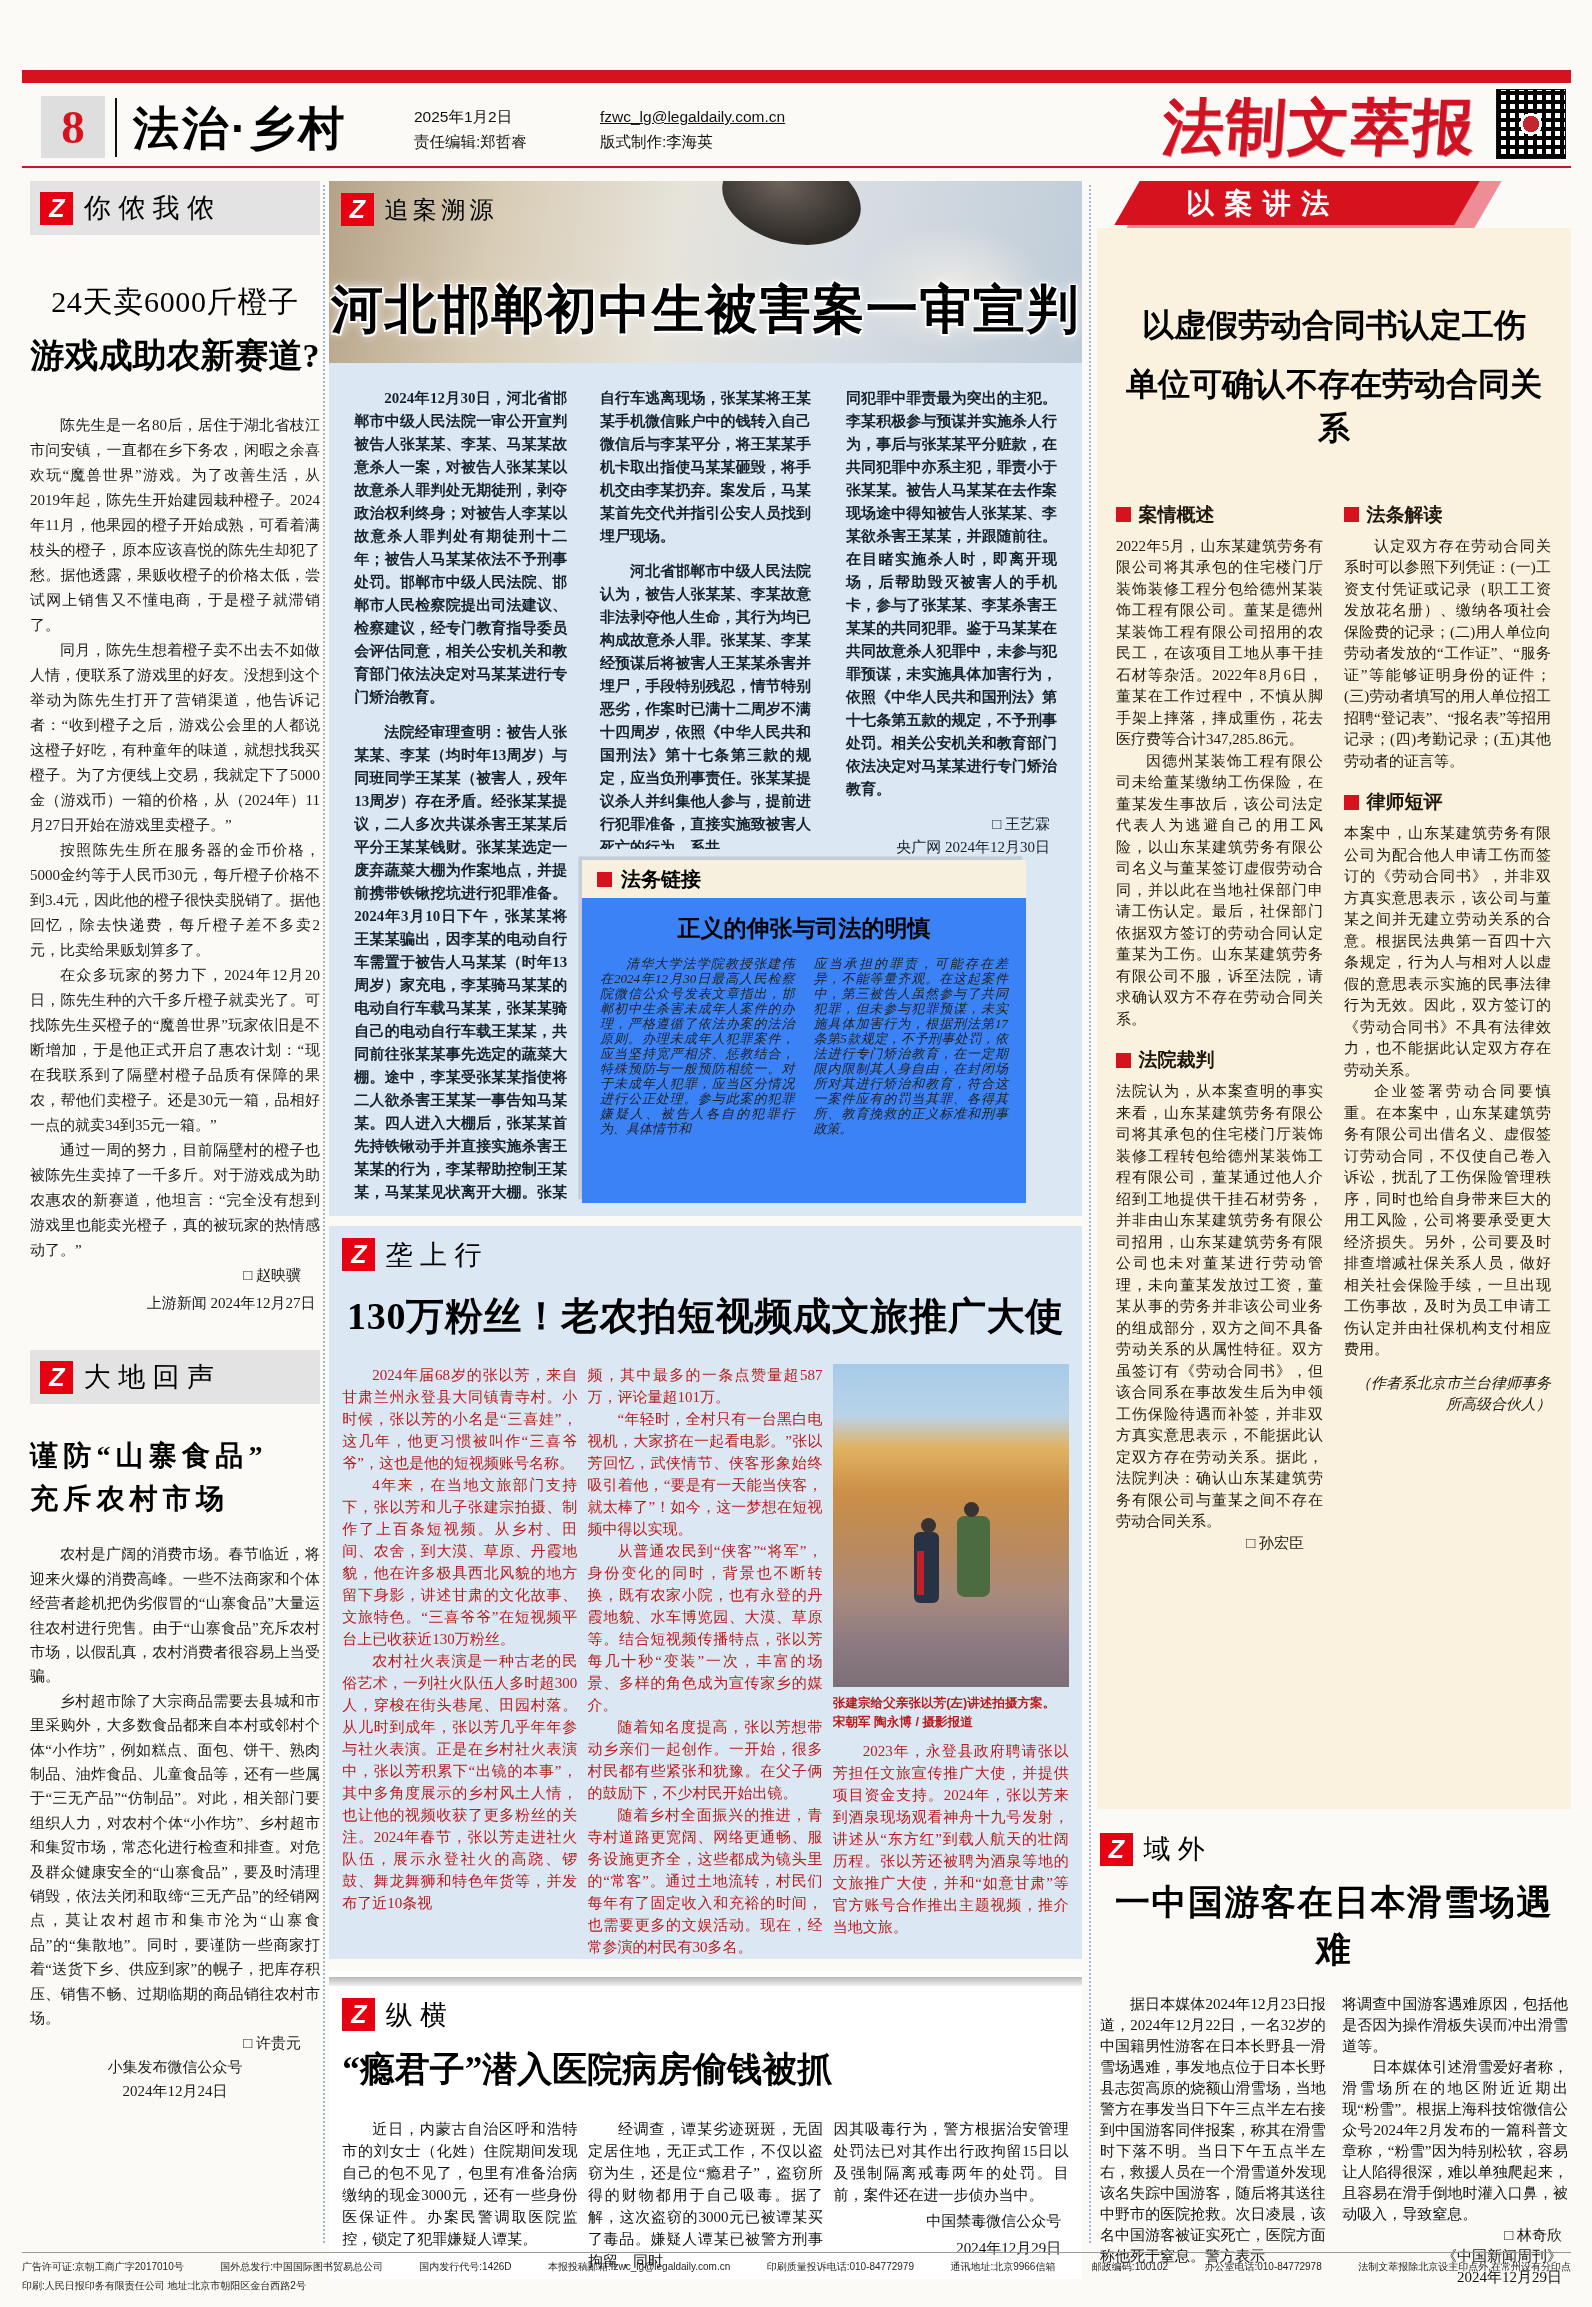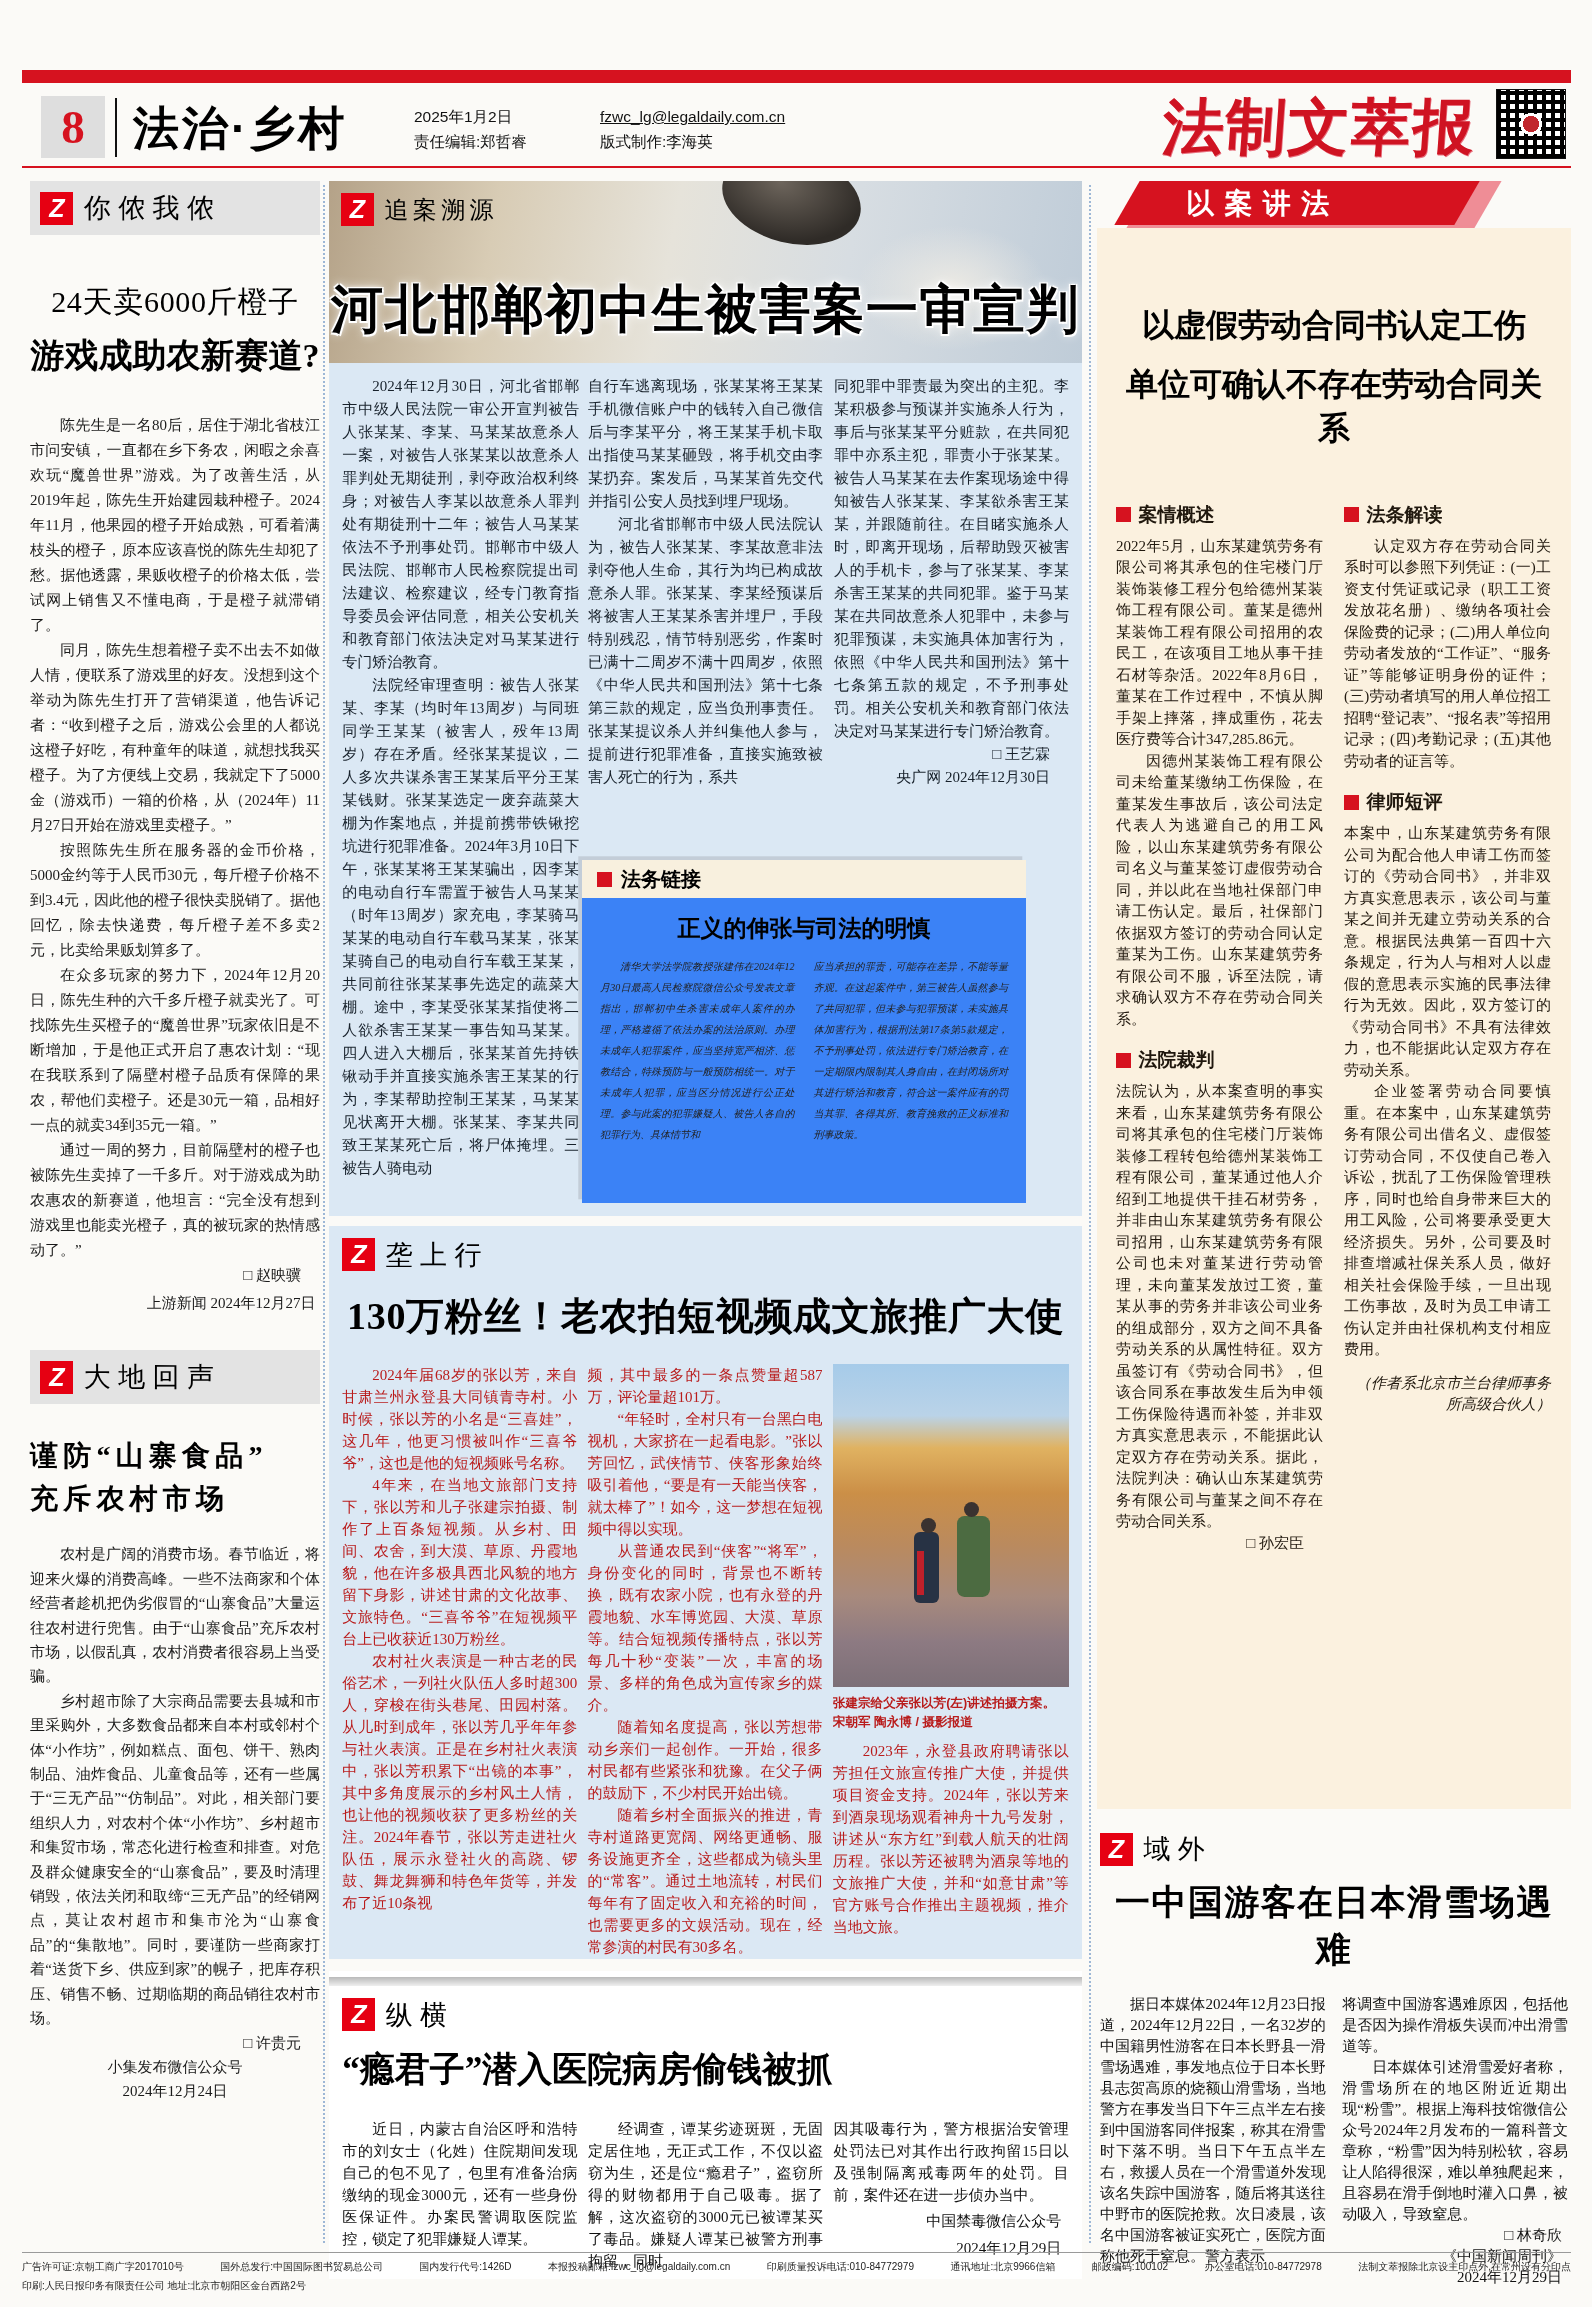--- a/index.html
+++ b/index.html
@@ -58,33 +58,33 @@
                 background:radial-gradient(ellipse at 40% 35%, #6d655c 0%, #2f2b27 70%); transform:rotate(14deg); }
   .gavel-glow { position:absolute; left:70%; top:44px; width:192px; height:126px; border-radius:50%;
                 background:radial-gradient(ellipse, #eceae4 0%, rgba(236,234,228,0) 70%); }
   .hero .tagrow { position:absolute; left:12px; top:12px; }
   .hero .tag { font-size:24px; letter-spacing:4.4px; }
   .hero-head { position:absolute; left:0; right:0; bottom:18px; text-align:center; font-size:52px; font-weight:900;
                letter-spacing:1.5px; color:#000;
                text-shadow:0 0 4.4px #fff, 1.5px 1.5px 0 #fff, -1.5px -1.5px 0 #fff, 1.5px -1.5px 0 #fff, -1.5px 1.5px 0 #fff, 0 0 10.4px #fff; }
   .bluepanel { position:relative; background:#dbe8f4; height:853px; }
   .acol { position:absolute; top:12px; font-size:15px; line-height:23px; overflow:hidden; color:#17212b; }
-  .acol p { margin:0; }
+  .acol p { margin:12px;font-weight:bold; }
   .ac1 { left:13.3px; width:237px; height:827px; }
   .ac2 { left:259px; width:235px; height:474px; }
   .ac3 { left:505px; width:235px; height:484px; }
   .fawu { position:absolute; left:253px; top:497px; width:444px; height:343px; background:#3b82f6;
           box-shadow:-3.7px -3.7px 0 #c3cdd8; }
   .fawu-hd { background:#f8f0de; height:38px; display:flex; align-items:center; gap:9px; padding:0 15px;
              font-family:"Liberation Sans","DejaVu Sans",sans-serif; font-size:20px; font-weight:bold; }
   .rsq { display:inline-block; width:15px; height:15px; background:#d6121f; flex:0 0 auto; }
   .fawu-title { text-align:center; font-size:23px; font-weight:900; margin:15px 0 12px;
                 font-family:"Liberation Sans","DejaVu Sans",sans-serif; }
   .fawu-cols { display:flex; gap:19px; padding:0 18px; }
-  .fawu-cols > div { width:216px; font-size:10px; line-height:21px; font-style:italic; color:#222; }
+  .fawu-cols > div { width:216px; font-size:13px; line-height:15px; font-style:italic; color:#222; }
 
   .longpanel { position:relative; background:#dbe8f4; margin-top:10.4px; padding:10.4px 13.3px 7.4px; height:733px; overflow:hidden; }
   .long-head { text-align:center; font-size:38px; font-weight:900; margin:18px 0 22px; letter-spacing:0.7px; }
   .lcols { display:flex; gap:10.4px; }
   .lcols .c { width:237px; font-size:15px; line-height:22px; color:#b91c1c; height:592px; overflow:hidden; }
   .photo { width:238px; height:323px;
            background:linear-gradient(180deg,#a6cbe9 0%,#bad3e8 16%,#e0b261 26%,#cb8f47 40%,#ba8a5e 56%,#a88a7d 72%,#8d7a82 86%,#7c6f77 100%); position:relative; }
   .fig-a { position:absolute; left:34%; top:52%; width:25px; height:71px; background:#273244; border-radius:6px; }
   .fig-a:after { content:""; position:absolute; left:3px; top:19px; width:7.4px; height:44px; background:#c0202a; }
   .fig-b { position:absolute; left:52%; top:47%; width:33px; height:81px; background:#4c6b41; border-radius:7.4px; }

